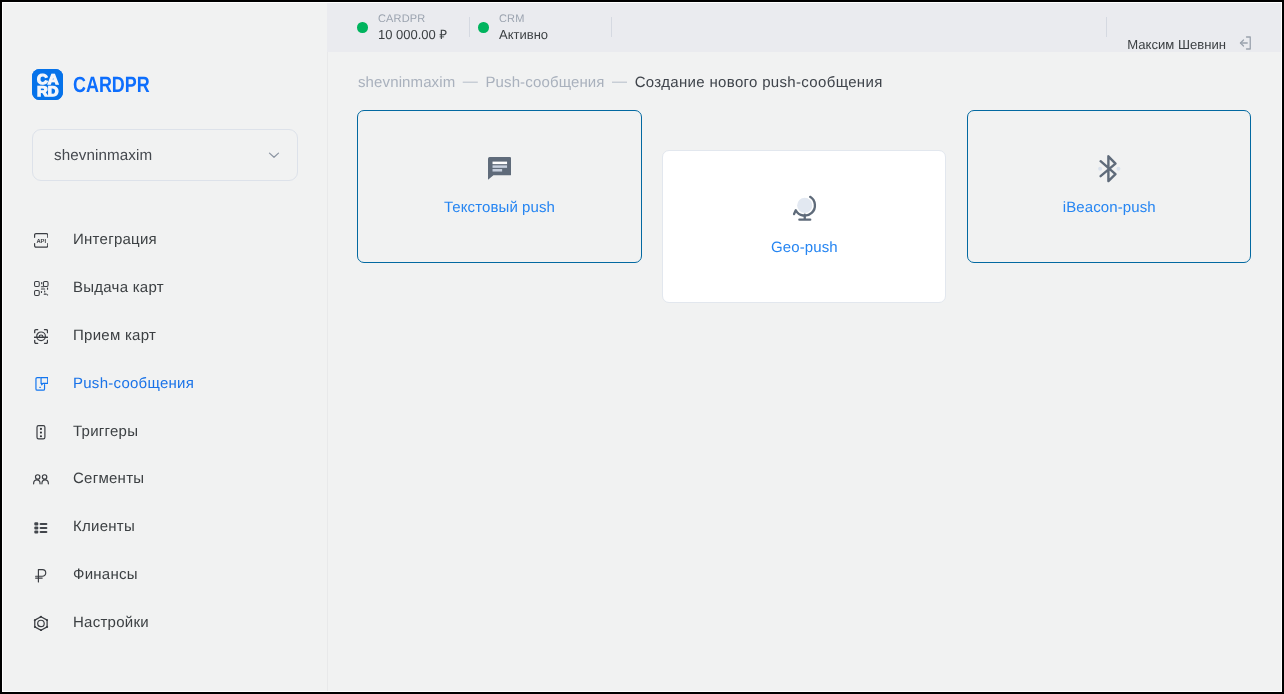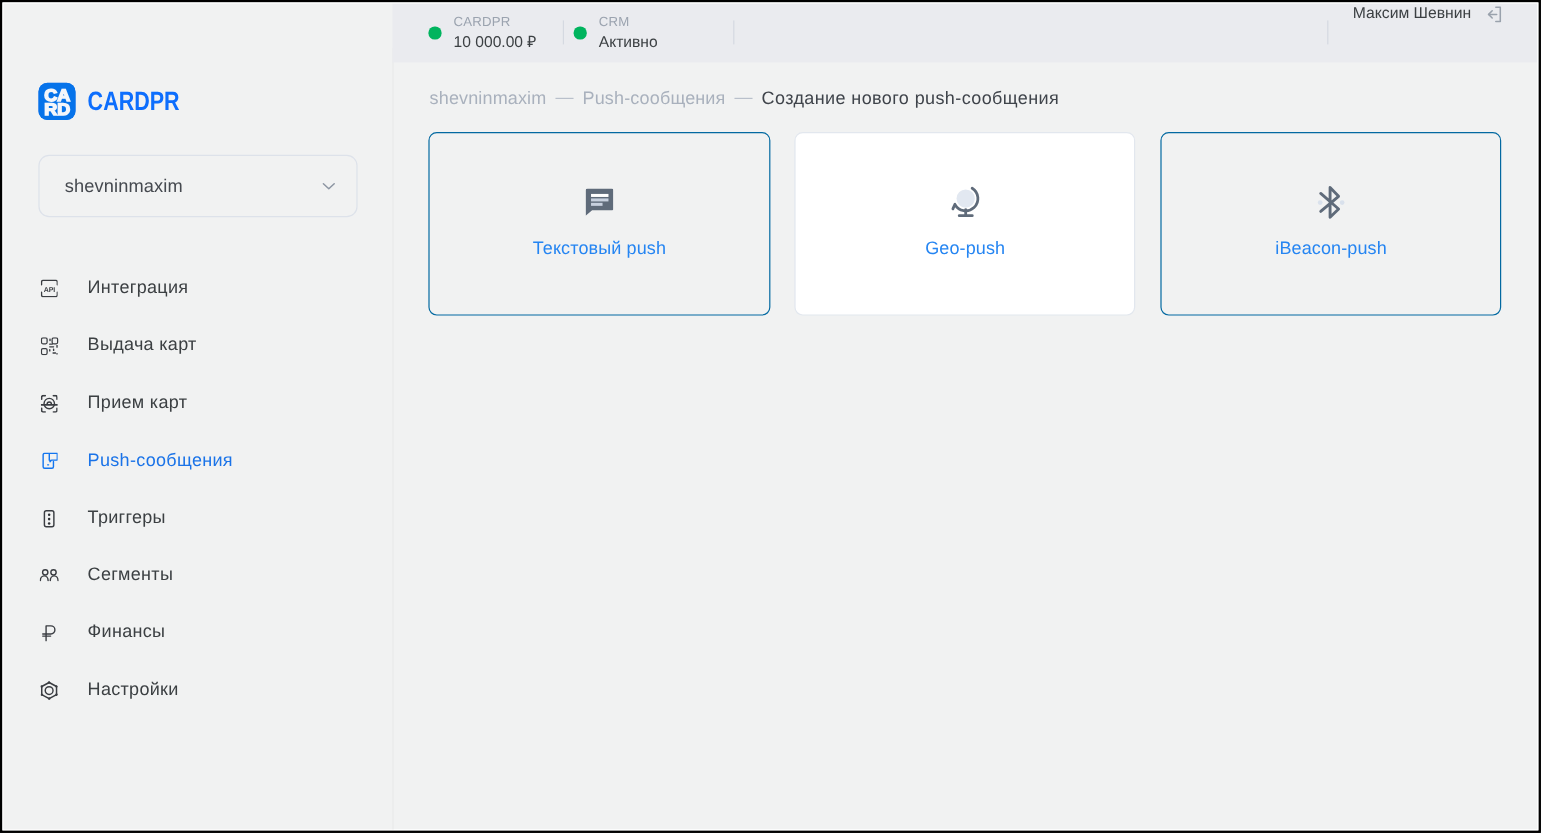--- a/index.html
+++ b/index.html
@@ -47,36 +47,36 @@
   .stat { position:relative; display:flex; align-items:center; height: 49px; }
   .stat-0 { width: 112px; }
   .stat-1 { width: 142px; padding-left: 21px; }
   .stat-2 { width: 143px; padding-left: 9px; }
   .stat + .stat::before { content:""; position:absolute; left:0; top:13.8px; height:20.5px; width:1px; background:#d5d9e1; }
   .stat:last-child::after { content:""; position:absolute; right:0; top:13.8px; height:20.5px; width:1px; background:#d5d9e1; }
   .dot { width: 10.5px; height: 10.5px; border-radius: 50%; background: #00b45e; flex:none; }
   .stat .lines { display:flex; flex-direction:column; margin-left: 10.5px; margin-top:-3px; }
   .stat .t { font-size: 11px; color: #9ba3af; line-height: 16px; letter-spacing:0.15px; }
   .stat .v { font-size: 13px; color: #3c4043; line-height: 15px; white-space:nowrap; }
-  #user { position:absolute; right: 27px; top:0; height:49px; display:flex; align-items:flex-start; }
+  #user { position:absolute; right: 27px; top:0; height:49px; display:flex; align-items:flex-end; }
   #user::before { content:""; position:absolute; left:-21px; top:13.8px; height:20.5px; width:1px; background:#d5d9e1; }
   #user .uname { font-size: 13.1px; color: #3c4043; white-space:nowrap; }
   #user [data-name="logout-icon"] { margin-left: 10px; display:flex; }
   #user svg { display:block; }
   
   #breadcrumb { position: absolute; left: 355px; top: 71px; display: flex; align-items: baseline; font-size: 15px; letter-spacing:0.12px; }
   #breadcrumb .crumb { color: #a9b1bd; white-space:nowrap; }
   #breadcrumb .crumb.cur { color: #3f444b; letter-spacing:0.33px; }
   #breadcrumb .sep { color: #b9c0cb; margin: 0 7.5px; font-size:15px; position:relative; top:-1.5px; }
   #cards { position: absolute; left: 354.4px; top: 107.3px; display: flex; gap: 20.7px; }
   .card {
     width: 284.2px; height: 152.3px; border-radius: 7px; border: 1px solid #0369a1;
     position: relative;
   }
-  .card.hover { background: #fff; border-color: #e2e7ee; }
+  .card.hover { background: #fff; border-color: #e2e7ee; margin-top: 40px; }
   .card .cicon { position:absolute; left:0; right:0; top:45.7px; display:flex; justify-content:center; }
   .card .cicon.globe-icon { top:42.7px; }
   .card .cicon.bluetooth-icon { top:44px; }
   .card .cicon svg { display:block; }
   .card .clabel { position:absolute; left:0; right:0; top:88px; text-align:center; font-size: 15px; color: #2585f2; letter-spacing:0.1px;}
 </style>
 </head>
 <body>
 
 <div id="frame" data-name="app-frame">
@@ -179,20 +179,33 @@
               <g fill="none" stroke="#3a3d42" stroke-width="1.25" stroke-linecap="round">
                 <circle cx="4.9" cy="3.2" r="2.3"></circle>
                 <circle cx="12.1" cy="3.2" r="2.3"></circle>
                 <path d="M0.65 10.4C0.65 8.1 2.1 6.3 4.0 6.3c1.9 0 3.4 1.8 3.4 4.1"></path>
                 <path d="M16.05 10.4c0-2.3-1.45-4.1-3.35-4.1-1.9 0-3.4 1.8-3.4 4.1"></path>
               </g>
             </svg>
           </span>
           <span class="mlabel" data-name="sidebar-item-label">Сегменты</span>
         </div>
+        <div class="menu-item" data-name="sidebar-item-clients">
+          <span class="mi" data-name="list-icon">
+            <svg viewBox="-1.3 -1.3 15.9 14.1" width="15.9" height="14.1" fill="#42464c">
+              <rect x="0" y="0" width="4.0" height="3.2" rx="1.1"></rect>
+              <rect x="0" y="4.1" width="4.0" height="3.2" rx="1.1"></rect>
+              <rect x="0" y="8.1" width="4.0" height="3.2" rx="1.1"></rect>
+              <rect x="5.3" y="0.65" width="7.8" height="2.0" rx="1.0"></rect>
+              <rect x="5.3" y="4.75" width="7.8" height="2.0" rx="1.0"></rect>
+              <rect x="5.3" y="8.75" width="7.8" height="2.0" rx="1.0"></rect>
+            </svg>
+          </span>
+          <span class="mlabel" data-name="sidebar-item-label">Клиенты</span>
+        </div>
         <div class="menu-item" data-name="sidebar-item-finances">
           <span class="mi" data-name="ruble-icon">
             <svg viewBox="-2.6 -1.0 15.8 15.9" width="15.8" height="15.9" fill="none" stroke="#3a3d42" stroke-width="1.15" stroke-linecap="round" stroke-linejoin="round">
               <path d="M2.8 12.9V0.6h4.0a3.35 3.35 0 0 1 0 6.7H0"></path>
               <path d="M0 9.1h6.6"></path>
             </svg>
           </span>
           <span class="mlabel" data-name="sidebar-item-label">Финансы</span>
         </div>
         <div class="menu-item" data-name="sidebar-item-settings">

